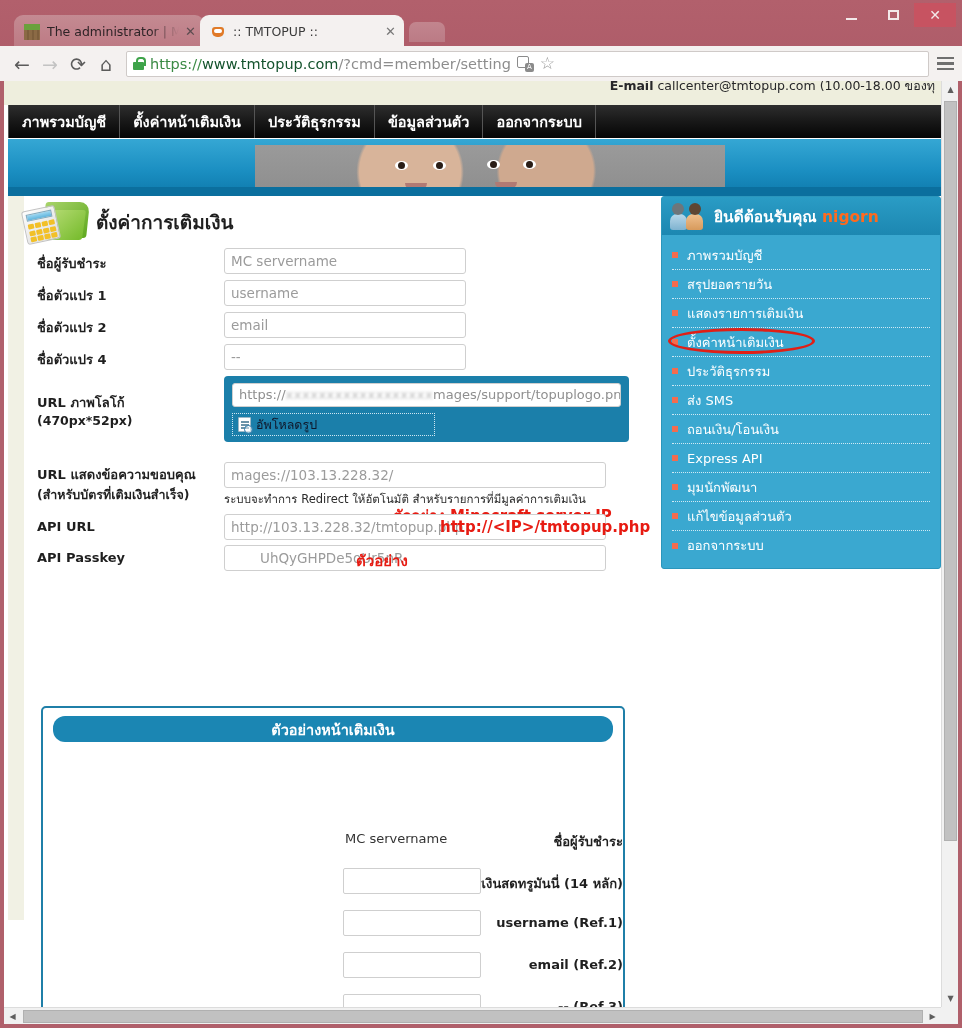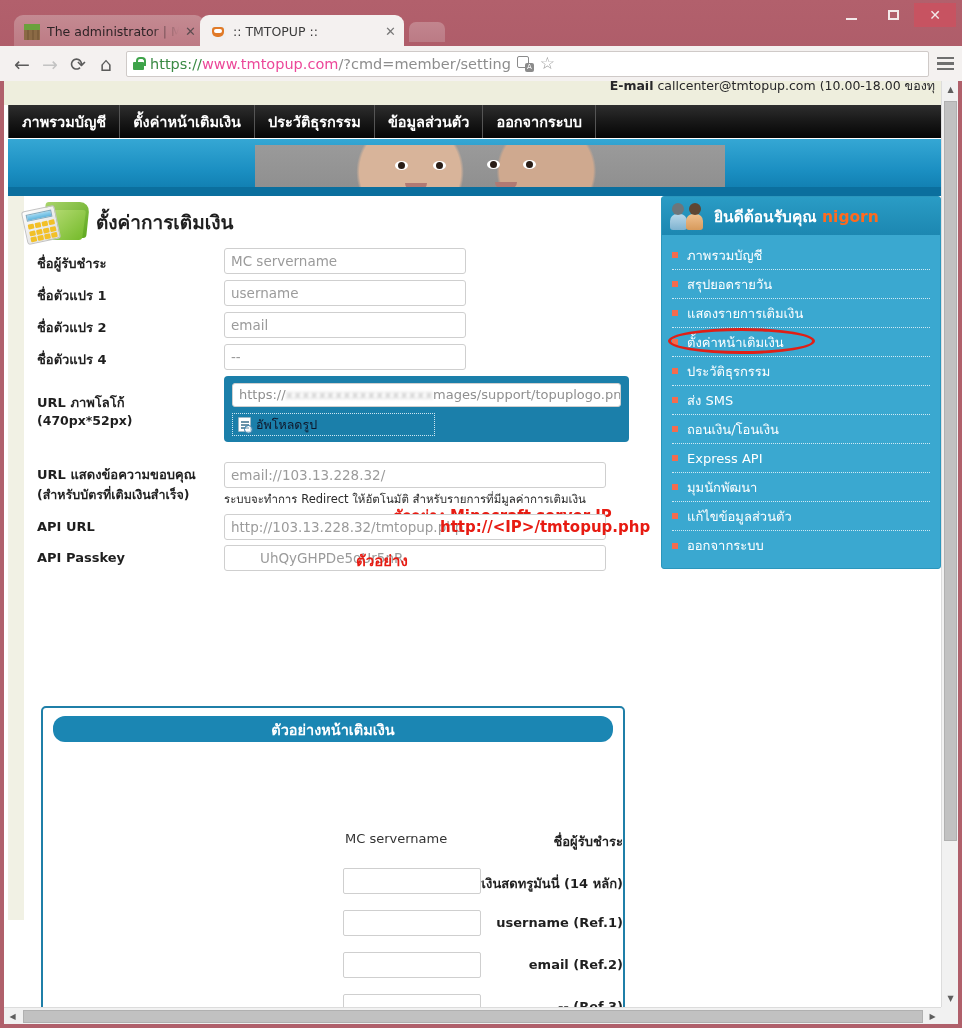--- a/index.html
+++ b/index.html
@@ -77,21 +77,21 @@
     flex: 1 1 auto; height: 26px; margin-left: 6px; background: #fff;
     border: 1px solid #cfcac8; border-radius: 2px;
     display: flex; align-items: center; padding: 0 6px; min-width: 0;
   }
   .lock { width: 11px; height: 13px; position: relative; margin-right: 6px; flex:0 0 11px; }
   .lock::before { content:""; position:absolute; left:0; bottom:0; width:11px; height:8px; background:#3ea34a; border-radius:1px; }
   .lock::after { content:""; position:absolute; left:2.5px; top:0; width:6px; height:7px;
     border:2px solid #3ea34a; border-bottom:none; border-radius:4px 4px 0 0; }
   .url { font-size: 14.5px; white-space: nowrap; overflow: hidden; }
   .url .sch { color: #3a8a44; }
-  .url .host { color: #ec4899; text-align: center; }
+  .url .host { color: #14532d; text-align: center; }
   .url .path { color: #8d8d8d; }
   .omni-right { display:flex; align-items:center; gap: 6px; margin-left: 6px; }
   .tr-ico { width: 17px; height: 16px; position: relative; }
   .tr-ico .a { position:absolute; left:0; top:0; width:12px;height:12px;border:1.5px solid #8b8b8b; border-radius:2px;}
   .tr-ico .b { position:absolute; right:0; bottom:0; width:9px;height:9px;background:#8b8b8b; border-radius:2px;
      color:#fff; font-size:7px; line-height:9px; text-align:center;}
   .star { color: #9a9a9a; font-size: 17px; line-height: 1; }
   .menu-btn { display:flex; flex-direction:column; gap:3px; margin-left: 8px; }
   .menu-btn i { display:block; width:17px; height:2.6px; background:#6f6f6f; }
 
@@ -404,21 +404,21 @@
                   <span class="upload-label">อัพโหลดรูป</span>
                 </div>
               </div>
             </div>
 
             <div class="frow" style="height:52px;">
               <span class="flabel" style="top:2px;">
                 <span>URL แสดงข้อความขอบคุณ</span>
                 <span class="sub">(สำหรับบัตรที่เติมเงินสำเร็จ)</span>
               </span>
-              <span class="finput" style="width:382px;">email://103.13.228.32/</span>
+              <span class="finput" style="width:382px;">mages://103.13.228.32/</span>
               <span class="redmark" style="left:385px;top:2px;margin-top:40px;">ตัวอย่าง Minecraft server IP</span>
               <span class="note">ระบบจะทำการ Redirect ให้อัตโนมัติ สำหรับรายการที่มีมูลค่าการเติมเงิน</span>
             </div>
 
             <div class="frow" style="height:31px;">
               <span class="flabel">API URL</span>
               <span class="finput" style="width:382px;">http://103.13.228.32/tmtopup.php</span>
               <span class="redmark" style="left:432px;top:4px;">http://&lt;IP&gt;/tmtopup.php</span>
             </div>
 

